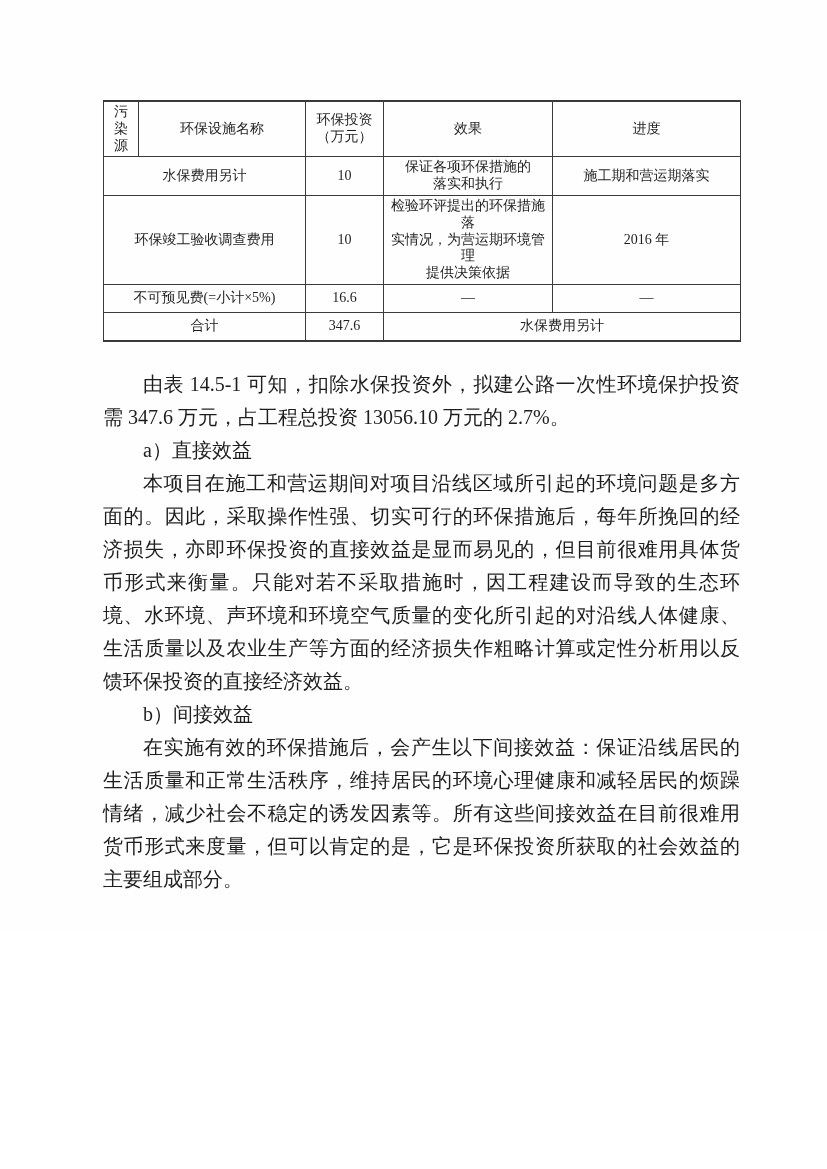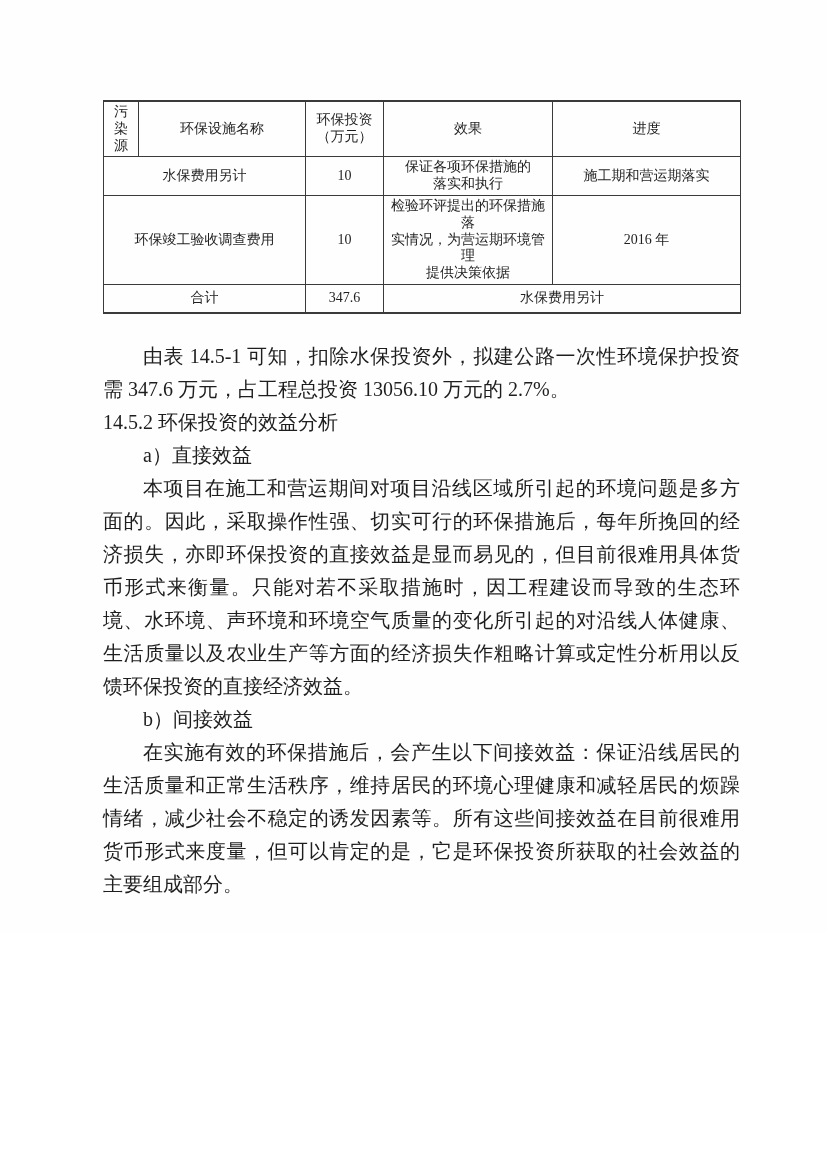--- a/index.html
+++ b/index.html
@@ -99,31 +99,36 @@
         <td>施工期和营运期落实</td>
       </tr>
       <tr class="r3">
         <td colspan="2">环保竣工验收调查费用</td>
         <td>10</td>
         <td>检验环评提出的环保措施落
 实情况，为营运期环境管理
 提供决策依据</td>
         <td>2016 年</td>
       </tr>
+      <tr class="r5">
+        <td colspan="2">不可预见费(=小计×5%)</td>
+        <td>16.6</td>
+        <td>—</td>
+        <td>—</td>
+      </tr>
       <tr class="r6">
         <td colspan="2">合计</td>
         <td>347.6</td>
         <td colspan="2">水保费用另计</td>
       </tr>
     </tbody>
   </table>
 
   <div class="body-text">
     <p class="indent">由表 14.5-1 可知，扣除水保投资外，拟建公路一次性环境保护投资需 347.6 万元，占工程总投资 13056.10 万元的 2.7%。</p>
-    <p class="heading">14.5.2 环保投资的效益分析</p>
     <p class="indent">a）直接效益</p>
     <p class="indent">本项目在施工和营运期间对项目沿线区域所引起的环境问题是多方面的。因此，采取操作性强、切实可行的环保措施后，每年所挽回的经济损失，亦即环保投资的直接效益是显而易见的，但目前很难用具体货币形式来衡量。只能对若不采取措施时，因工程建设而导致的生态环境、水环境、声环境和环境空气质量的变化所引起的对沿线人体健康、生活质量以及农业生产等方面的经济损失作粗略计算或定性分析用以反馈环保投资的直接经济效益。</p>
     <p class="indent">b）间接效益</p>
     <p class="indent">在实施有效的环保措施后，会产生以下间接效益：保证沿线居民的生活质量和正常生活秩序，维持居民的环境心理健康和减轻居民的烦躁情绪，减少社会不稳定的诱发因素等。所有这些间接效益在目前很难用货币形式来度量，但可以肯定的是，它是环保投资所获取的社会效益的主要组成部分。</p>
   </div>
 
   <div class="footer">164</div>
 
 </div>
 

